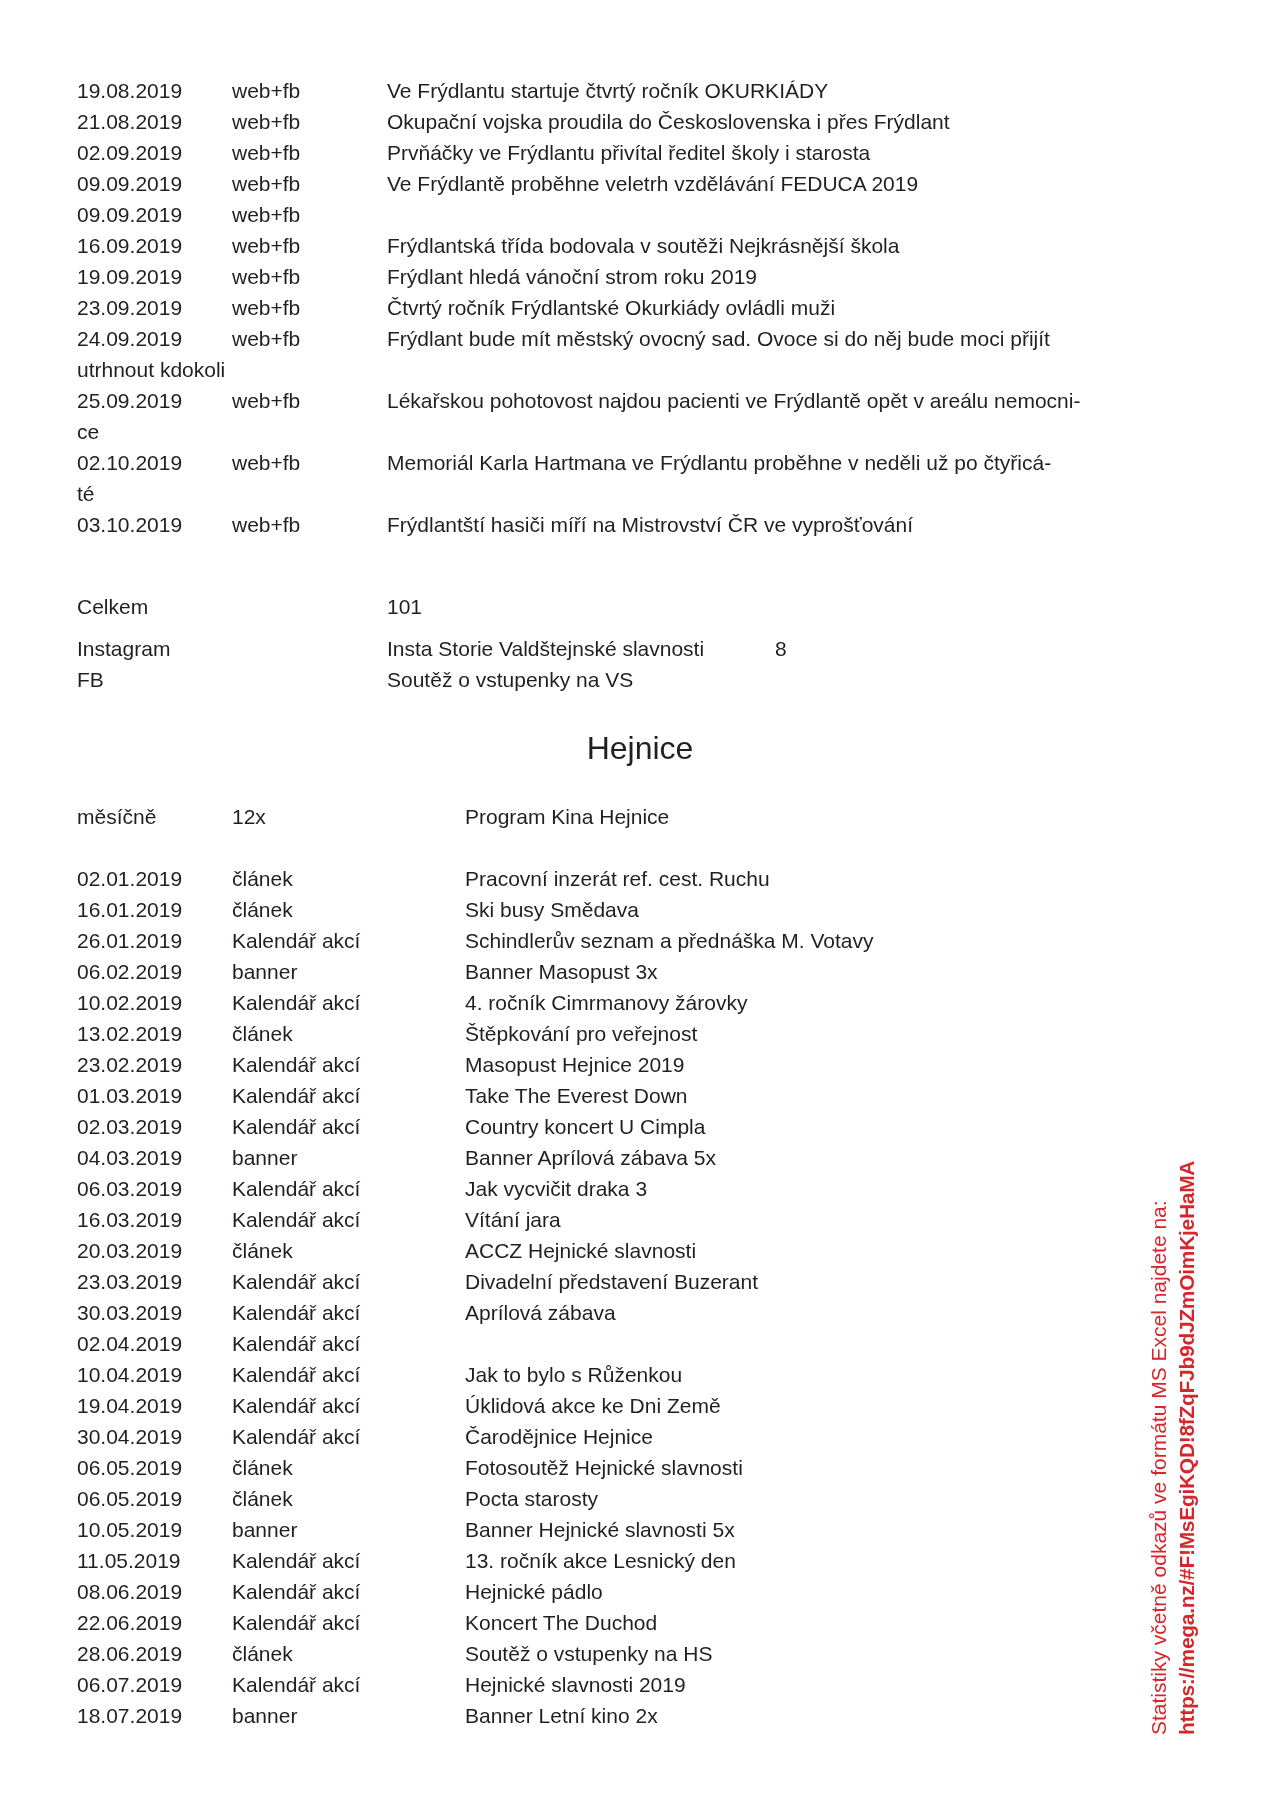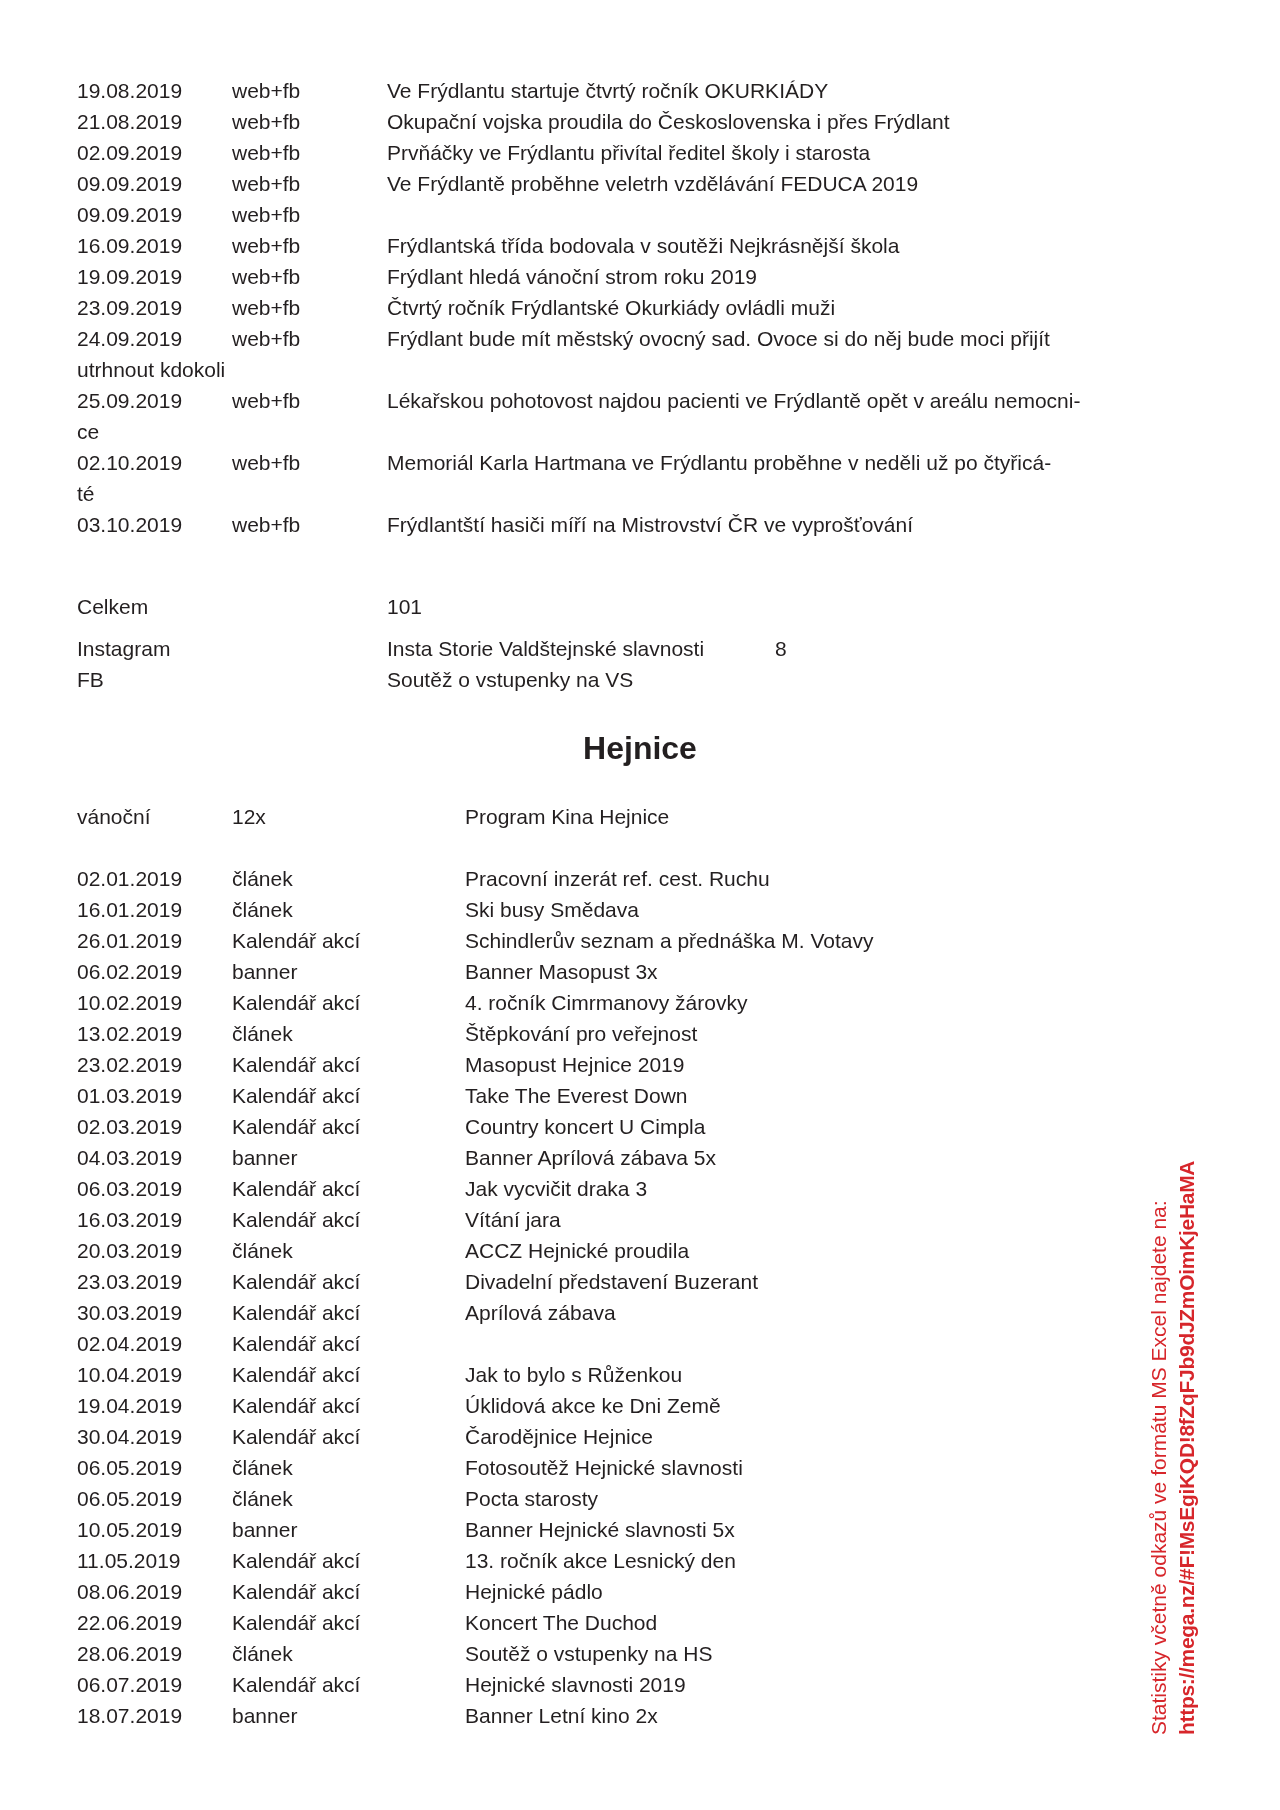--- a/index.html
+++ b/index.html
@@ -6,21 +6,21 @@
     body { width: 1280px; height: 1810px; position: relative; overflow: hidden;
            font-family: "Liberation Sans", sans-serif; color: #231f20; }
     .row { position: absolute; left: 0; width: 1148px; height: 31px; font-size: 21px; line-height: 31px; white-space: nowrap; }
     .row span { position: absolute; top: 0; }
     .c-date { left: 77px; }
     .c-type { left: 232px; }
     .c-title-a { left: 387px; }
     .c-title-b { left: 465px; }
     .c-extra { left: 775px; }
     .heading { position: absolute; top: 728px; left: 0; width: 1280px; text-align: center;
-               font-size: 32px; font-weight: bold; line-height: 40px; color: #231f20; }
+               font-size: 32px; font-weight: normal; line-height: 40px; color: #231f20; }
     .side-note { position: absolute; left: 1145px; top: 1735px; width: 690px; height: 70px;
                  transform-origin: 0 0; transform: rotate(-90deg); color: #d7262b; }
     .side-note .l1 { font-size: 21px; line-height: 28px; white-space: nowrap; }
     .side-note .l2 { font-size: 21px; line-height: 28px; font-weight: bold; white-space: nowrap; letter-spacing: -0.3px; }
   </style>
 </head>
 <body>
 
 <div id="frydlant">
     <div class="row" style="top: 75px;">
@@ -104,21 +104,21 @@
   <span class="c-extra">8</span>
 </div>
 <div class="row" style="top:664px">
   <span class="c-date">FB</span>
   <span class="c-title-a">Soutěž o vstupenky na VS</span>
 </div>
 
 <div class="heading">Hejnice</div>
 
 <div class="row" style="top:801px">
-  <span class="c-date">vánoční</span>
+  <span class="c-date">měsíčně</span>
   <span class="c-type">12x</span>
   <span class="c-title-b">Program Kina Hejnice</span>
 </div>
 
 <div id="hejnice">
     <div class="row" style="top: 863px;">
       <span class="c-date">02.01.2019</span>
       <span class="c-type">článek</span>
       <span class="c-title-b">Pracovní inzerát ref. cest. Ruchu</span>
     </div>
@@ -173,21 +173,21 @@
       <span class="c-title-b">Jak vycvičit draka 3</span>
     </div>
     <div class="row" style="top: 1204px;">
       <span class="c-date">16.03.2019</span>
       <span class="c-type">Kalendář akcí</span>
       <span class="c-title-b">Vítání jara</span>
     </div>
     <div class="row" style="top: 1235px;">
       <span class="c-date">20.03.2019</span>
       <span class="c-type">článek</span>
-      <span class="c-title-b">ACCZ Hejnické proudila</span>
+      <span class="c-title-b">ACCZ Hejnické slavnosti</span>
     </div>
     <div class="row" style="top: 1266px;">
       <span class="c-date">23.03.2019</span>
       <span class="c-type">Kalendář akcí</span>
       <span class="c-title-b">Divadelní představení Buzerant</span>
     </div>
     <div class="row" style="top: 1297px;">
       <span class="c-date">30.03.2019</span>
       <span class="c-type">Kalendář akcí</span>
       <span class="c-title-b">Aprílová zábava</span>

